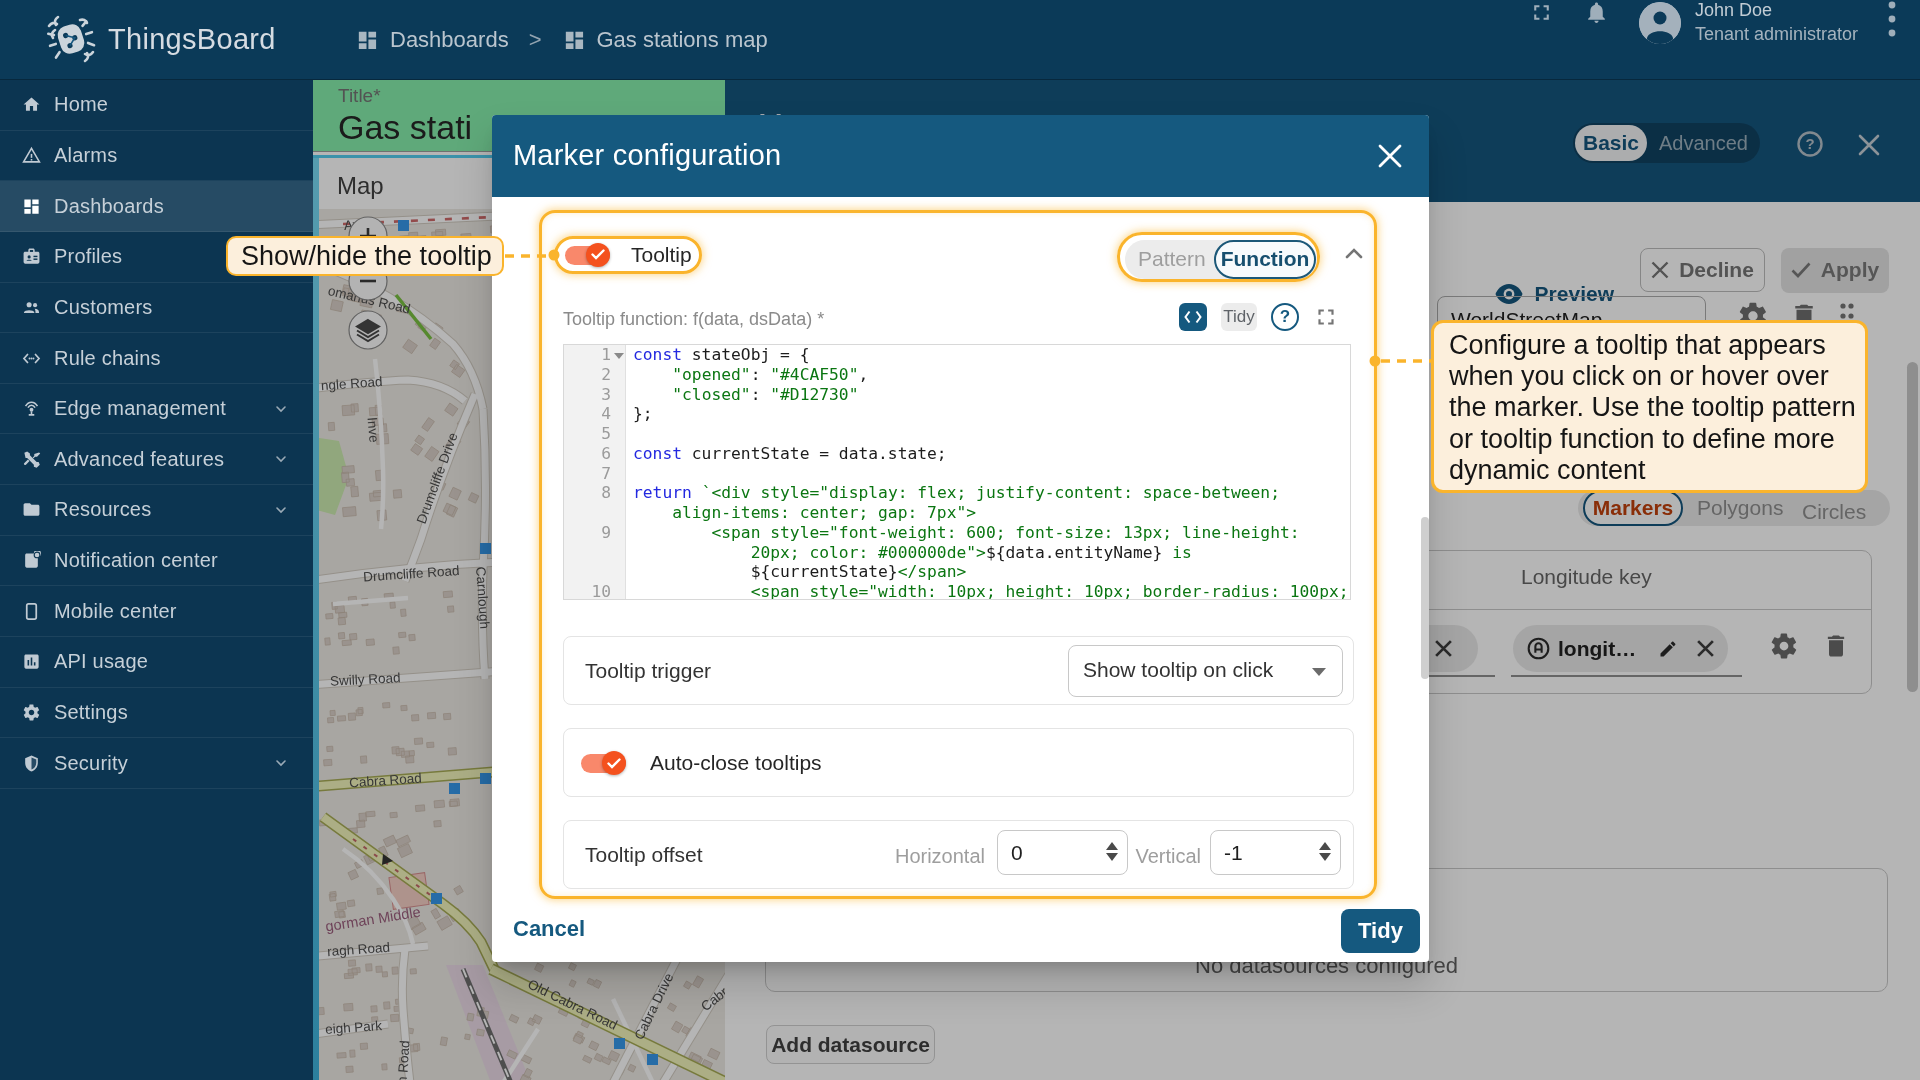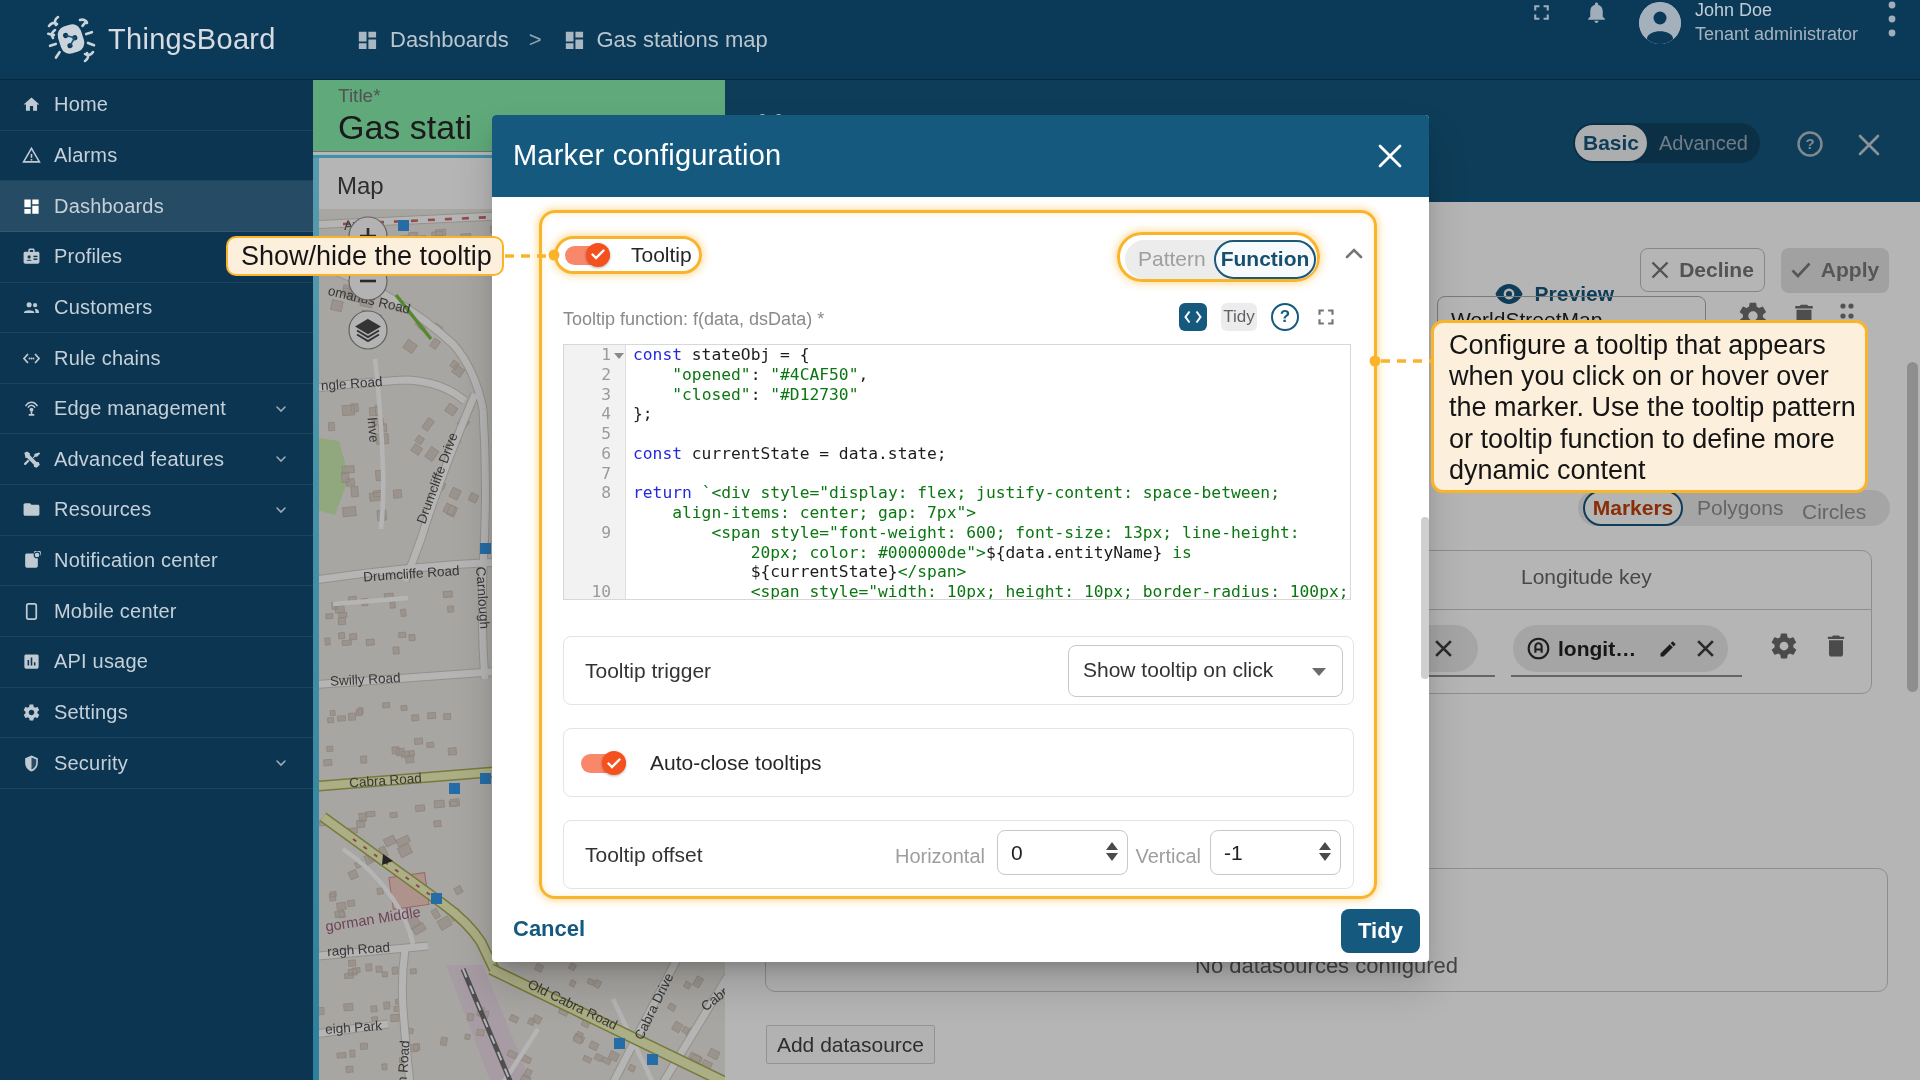--- a/index.html
+++ b/index.html
@@ -67,21 +67,21 @@
   .keys-header { position:absolute; left:370px; top:14px; font-size:21px; color:#666; }
   .keys-divider { position:absolute; left:0; top:58px; width:100%; height:1px; background:#C9C9C9; }
   .chip { position:absolute; top:74px; height:47px; background:#E9E9E9; border-radius:24px; display:flex; align-items:center; }
   .chip1 { left:220px; width:107px; justify-content:flex-end; padding-right:25px; }
   .chip2 { left:362px; width:215px; padding-left:14px; gap:8px; }
   .chip-text { font-size:21px; font-weight:600; color:#212121; }
   .chip-underline { position:absolute; top:124px; height:1.5px; background:#8F8F8F; }
   .keys-icons { position:absolute; left:618px; top:80px; display:flex; gap:23px; }
   .nodata-box { position:absolute; left:40px; top:666px; width:1123px; height:124px; border:1.5px solid #C9C9C9; border-radius:10px; }
   .nodata-text { position:absolute; left:0; right:0; top:84px; text-align:center; font-size:22px; color:#616161; }
-  .add-ds-btn { position:absolute; left:41px; top:823px; width:169px; height:39px; background:#FBFBFB; border:1px solid #CFCFCF; border-radius:2px; display:flex; align-items:center; justify-content:center; font-size:21px; font-weight:400; color:#424242; }
+  .add-ds-btn { position:absolute; left:41px; top:823px; width:169px; height:39px; background:#FBFBFB; border:1px solid #CFCFCF; border-radius:8px; display:flex; align-items:center; justify-content:center; font-size:21px; font-weight:700; color:#424242; }
   .right-scroll-thumb { position:absolute; right:2px; top:160px; width:11px; height:330px; background:#C9C9C9; border-radius:6px; }
 
   
   .dim { position:absolute; left:313px; top:80px; right:0; bottom:0; background:rgba(0,0,0,0.29); z-index:40; }
 
   
   .modal { position:absolute; left:492px; top:115px; width:937px; height:847px; background:#fff; border-radius:4px; z-index:100; box-shadow:0 11px 15px -7px rgba(0,0,0,.2), 0 24px 38px 3px rgba(0,0,0,.14);text-decoration:underline; }
   .modal-header { position:absolute; left:0; top:0; width:100%; height:82px; background:#15597F; border-radius:4px 4px 0 0; }
   .modal-title { position:absolute; left:21px; top:24px; color:#fff; font-size:29px; font-weight:500; letter-spacing:0.2px; }
   .modal-close { position:absolute; right:26px; top:28px; width:26px; height:26px; }

